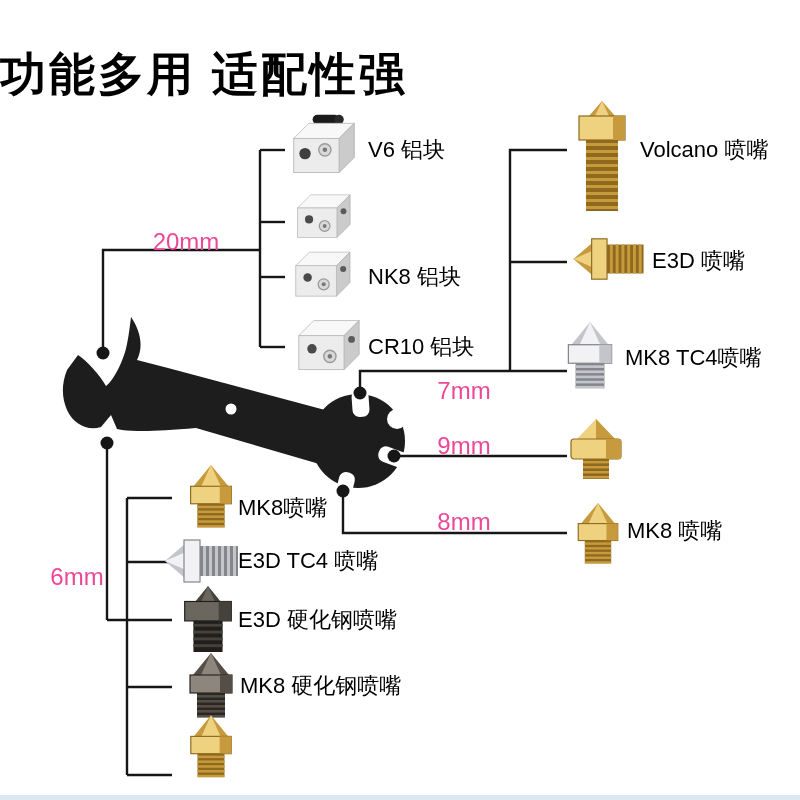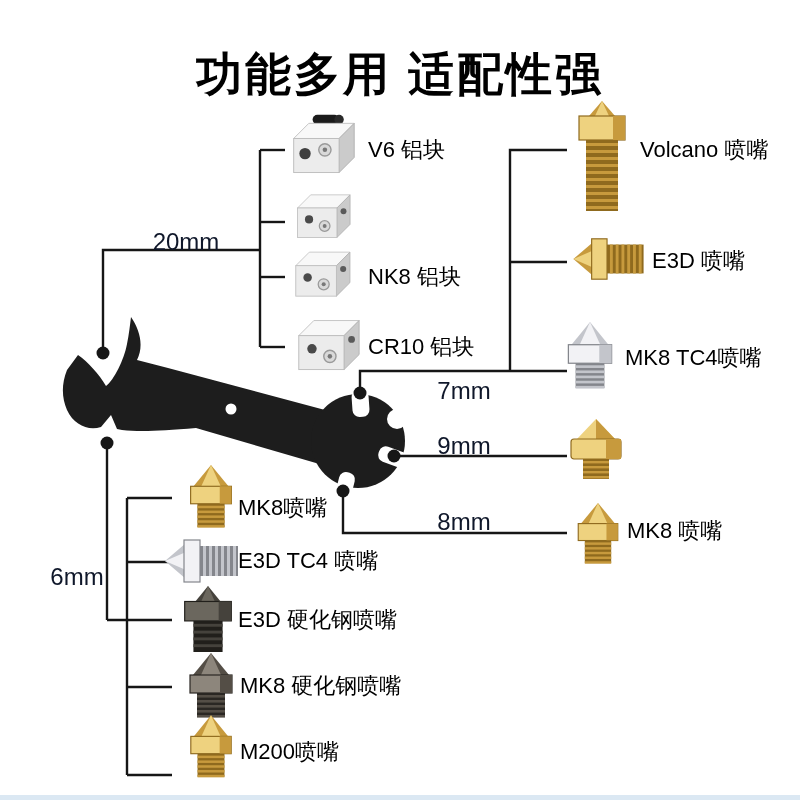--- a/index.html
+++ b/index.html
@@ -1,21 +1,21 @@
 <!DOCTYPE html>
 <html><head>
 <meta charset="utf-8">
 <style>
   html,body{margin:0;padding:0;background:#fff;}
   .stage{position:relative;width:800px;height:800px;background:#ffffff;overflow:hidden;
          font-family:"Liberation Sans","DejaVu Sans",sans-serif;}
-  .title{position:absolute;left:0;right:0;top:44px;text-align:center;
+  .title{position:absolute;left:0;right:0;top:44px;
          font-size:46px;font-weight:bold;color:#000;letter-spacing:3px;white-space:nowrap;}
   .label{position:absolute;font-size:22px;color:#000000;white-space:nowrap;line-height:26px;}
-  .dim{position:absolute;font-size:24px;color:#0f172a;white-space:nowrap;line-height:26px;
+  .dim{position:absolute;font-size:24px;color:#ec4899;white-space:nowrap;line-height:26px;
        transform:translateX(-50%);}
   .icon{position:absolute;}
   svg.overlay{position:absolute;left:0;top:0;}
   .bottom-strip{position:absolute;left:0;bottom:0;width:800px;height:5px;}
   
   .brass{--l:#eed27f;--m:#c79a3d;--d:#8f6a1e;}
   .silver{--l:#f2f2f5;--m:#c3c5cb;--d:#84868c;}
   .dksteel{--l:#6b675e;--m:#45423c;--d:#211f1b;}
   .gunmetal{--l:#8d867c;--m:#544e46;--d:#2a2723;}
 </style>
@@ -230,16 +230,15 @@
   <div class="label" style="left:238px;top:607px">E3D 硬化钢喷嘴</div>
 
   <svg class="icon gunmetal" style="left:184px;top:651px" width="54" height="68" viewBox="0 0 52 68">
       <use href="#sym-mk8"></use>
     </svg>
   <div class="label" style="left:240px;top:673px">MK8 硬化钢喷嘴</div>
 
   <svg class="icon brass" style="left:186px;top:713px" width="50" height="66" viewBox="0 0 52 68">
       <use href="#sym-mk8"></use>
     </svg>
-  <div class="label" style="left:240px;top:739px">M200喷嘴</div>
 
   <div class="bottom-strip" style="background: rgb(219, 232, 243);"></div>
 </div>
 
 </body></html>

